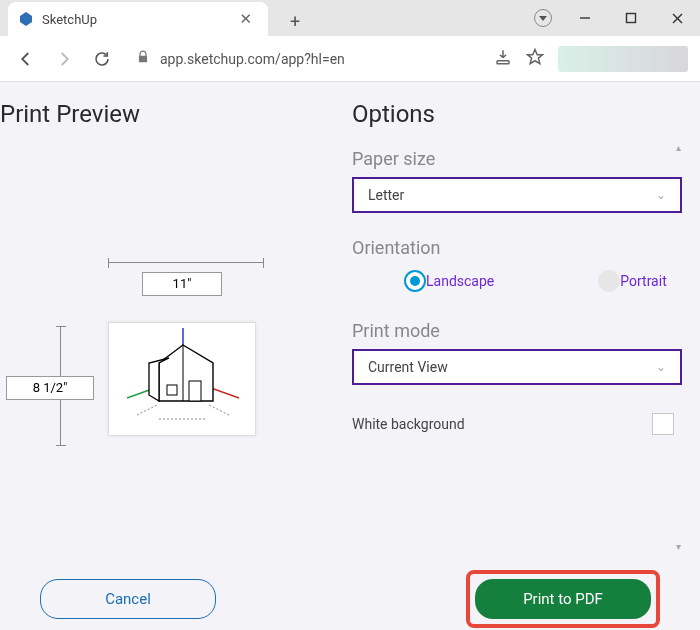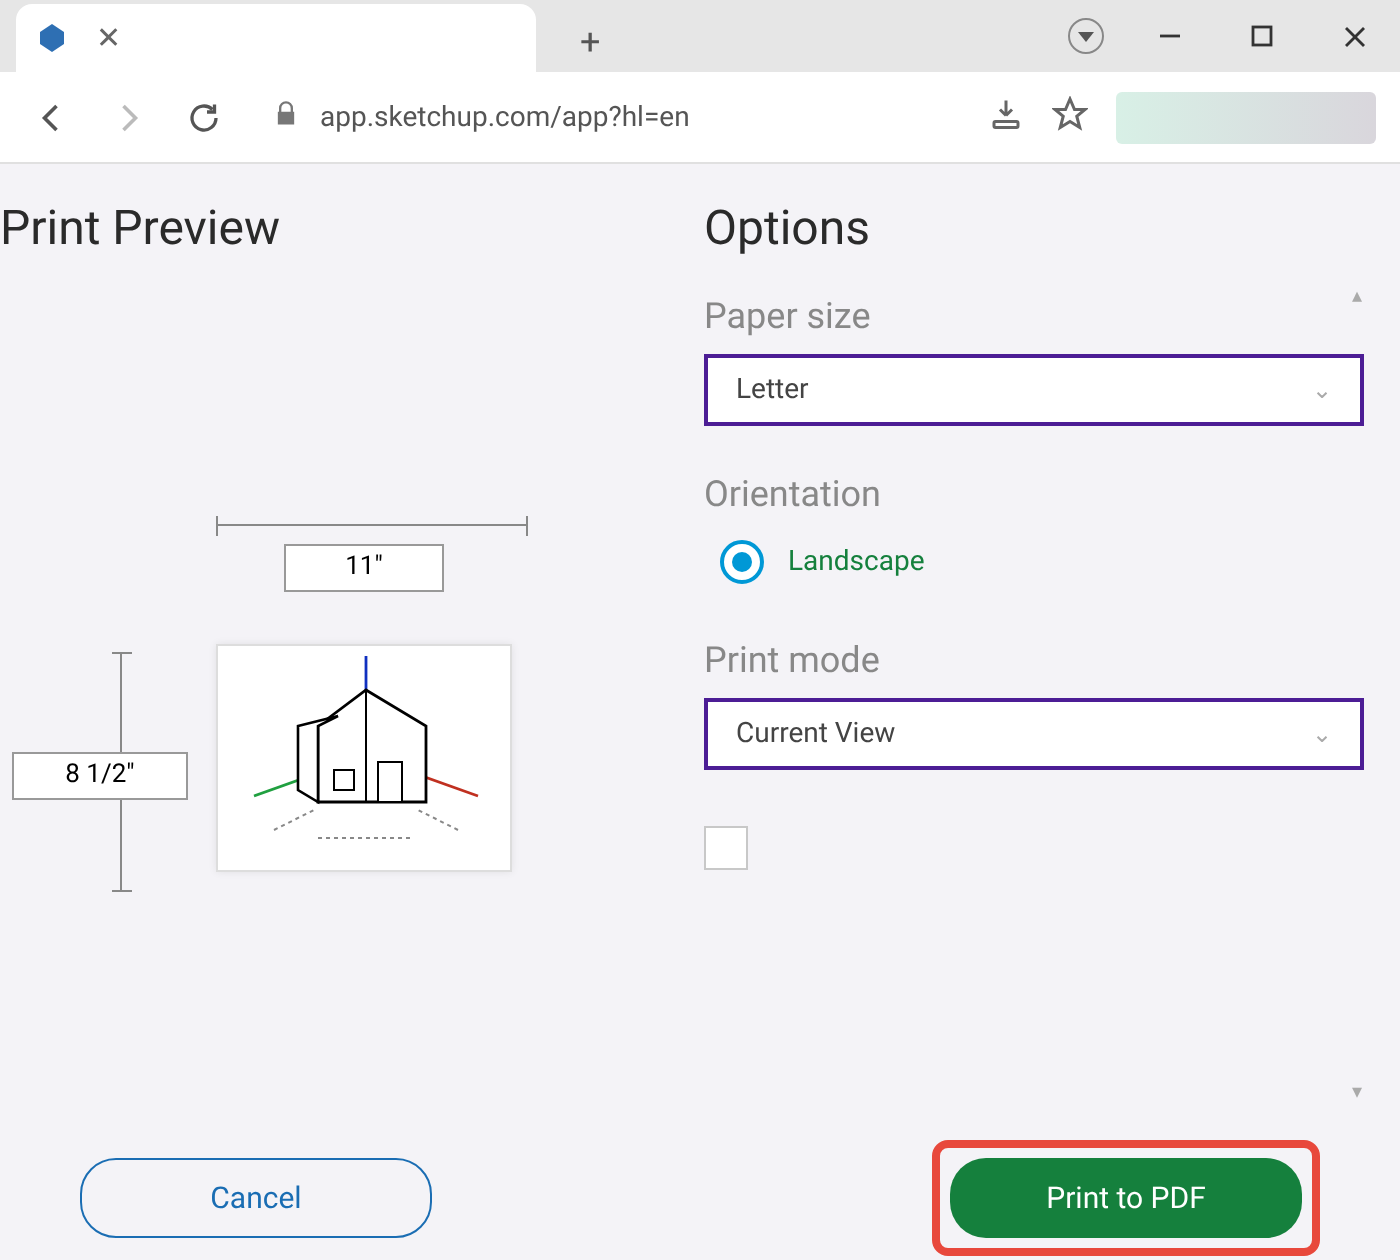--- a/index.html
+++ b/index.html
@@ -46,21 +46,21 @@
   .dim-left-box { position: absolute; top: 50px; left: 6px; width: 88px; height: 24px; background: #fff; border: 1px solid #999; font-size: 13px; text-align: center; line-height: 22px; }
   .thumb { position: absolute; top: 64px; left: 108px; width: 148px; height: 114px; background: #fff; border: 1px solid #ddd; box-shadow: 0 0 4px rgba(0,0,0,0.08); overflow: hidden; }
   .thumb svg { position: absolute; top: 0; left: 0; }
 
   
   .option-group { margin-bottom: 24px; }
   .option-label { font-size: 18px; color: #888; margin-bottom: 8px; }
   .select-box { background: #fff; border: 2px solid #4c1d95; height: 36px; display: flex; align-items: center; justify-content: space-between; padding: 0 14px; font-size: 14px; color: #444; cursor: pointer; }
   .select-chevron { color: #aaa; font-size: 12px; }
   .radio-row { display: flex; gap: 60px; padding: 4px 8px; }
-  .radio-opt { display: flex; align-items: center; gap: 12px; font-size: 14px; color: #15803d; cursor: pointer; }
+  .radio-opt { display: flex; align-items: center; gap: 0; font-size: 14px; color: #6d28d9; cursor: pointer; margin-left: 44px; }
   .radio-circle { width: 22px; height: 22px; border-radius: 50%; border: 1px solid #d0d0d0; display: flex; align-items: center; justify-content: center; background: #fff; }
   .radio-circle.selected { border: 2px solid #0098d6; }
   .radio-circle.selected .dot { width: 10px; height: 10px; border-radius: 50%; background: #0098d6; }
   .radio-circle.unselected { background: #e6e6e6; border-color: #e6e6e6; }
   .check-row { display: flex; align-items: center; justify-content: space-between; padding: 4px 8px 4px 0; }
   .check-label { font-size: 14px; color: #444; }
   .checkbox { width: 22px; height: 22px; border: 1px solid #c8c8c8; background: #fff; cursor: pointer; }
   .scroll-triangle { position: absolute; right: 1px; color: #aaa; font-size: 10px; }
   .scroll-triangle.top { top: 42px; }
   .scroll-triangle.bot { bottom: 10px; }
@@ -74,20 +74,21 @@
 </style>
 </head>
 <body>
 
 <div class="window-controls">
   <div class="tab-strip">
     <div class="tab">
       <svg class="tab-favicon" viewBox="0 0 16 16">
           <path fill="#2e6fb3" d="M8 1 L14 5 L14 11 L8 15 L2 11 L2 5 Z"></path>
         </svg>
+      <span class="tab-title">SketchUp</span>
       <span class="tab-close">✕</span>
     </div>
     <div class="add-tab">+</div>
   </div>
   <div class="wc-icons">
     <div class="profile-dot">
         <div class="inner"></div>
       </div>
     <div class="wc">
         <svg width="12" height="12">
@@ -189,33 +190,38 @@
 
     <div class="option-group">
       <div class="option-label">Orientation</div>
       <div class="radio-row">
         <div class="radio-opt">
           <div class="radio-circle selected">
               <div class="dot"></div>
             </div>
           <span>Landscape</span>
         </div>
+        <div class="radio-opt">
+          <div class="radio-circle unselected"></div>
+          <span>Portrait</span>
+        </div>
       </div>
     </div>
 
     <div class="option-group">
       <div class="option-label">Print mode</div>
       <div class="select-box">
         <span>Current View</span>
         <span class="select-chevron">⌄</span>
       </div>
     </div>
 
     <div class="option-group">
       <div class="check-row">
+        <span class="check-label">White background</span>
         <div class="checkbox"></div>
       </div>
     </div>
 
     <div class="scroll-triangle bot">▾</div>
   </div>
 </div>
 
 <div class="footer">
   <button class="btn btn-cancel">Cancel</button>

